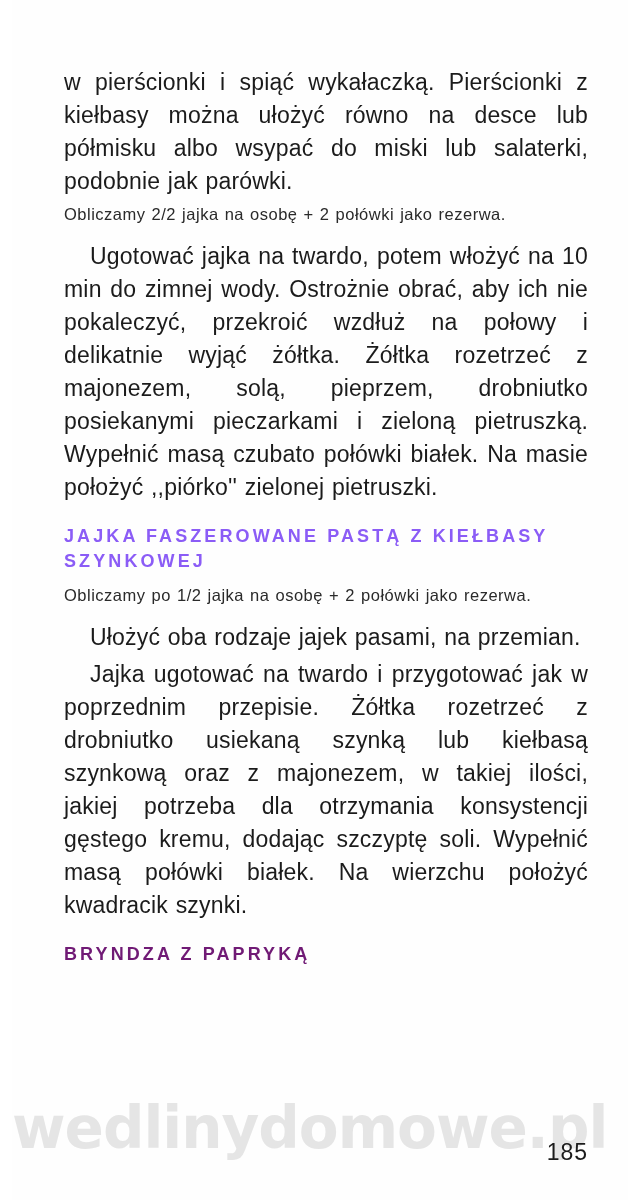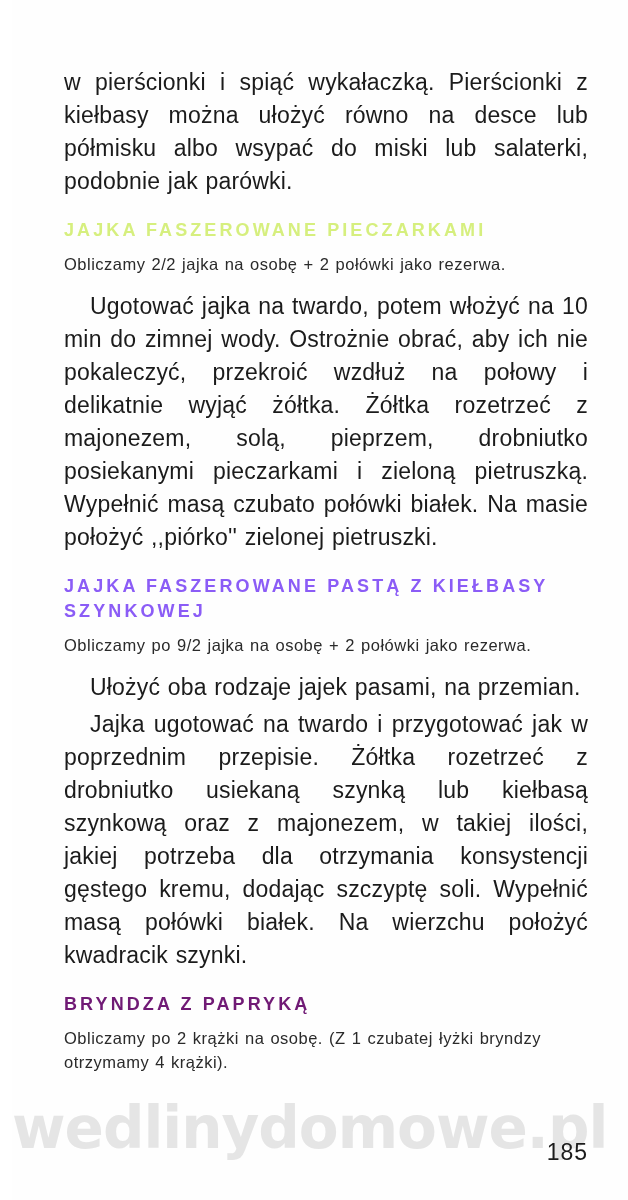--- a/index.html
+++ b/index.html
@@ -93,34 +93,32 @@
     font-family: "DejaVu Sans", sans-serif;
   }
 </style>
 </head>
 <body>
 
 <div class="page">
 
   <p class="para">w pierścionki i spiąć wykałaczką. Pierścionki z kiełbasy można ułożyć równo na desce lub półmisku albo wsypać do miski lub salaterki, podobnie jak parówki.</p>
 
-  <h2 class="heading h-green">JAJKA FASZEROWANE PIECZARKAMI</h2>
 
   <p class="note">Obliczamy 2/2 jajka na osobę + 2 połówki jako rezerwa.</p>
 
   <p class="para indent">Ugotować jajka na twardo, potem włożyć na 10 min do zimnej wody. Ostrożnie obrać, aby ich nie pokaleczyć, przekroić wzdłuż na połowy i delikatnie wyjąć żółtka. Żółtka rozetrzeć z majonezem, solą, pieprzem, drobniutko posiekanymi pieczarkami i zieloną pietruszką. Wypełnić masą czubato połówki białek. Na masie położyć ,,piórko'' zielonej pietruszki.</p>
 
   <h2 class="heading h-pale">JAJKA FASZEROWANE PASTĄ Z KIEŁBASY SZYNKOWEJ</h2>
 
-  <p class="note">Obliczamy po 9/2 jajka na osobę + 2 połówki jako rezerwa.</p>
+  <p class="note">Obliczamy po 1/2 jajka na osobę + 2 połówki jako rezerwa.</p>
 
   <p class="para indent">Ułożyć oba rodzaje jajek pasami, na przemian.</p>
 
   <p class="para indent">Jajka ugotować na twardo i przygotować jak w poprzednim przepisie. Żółtka rozetrzeć z drobniutko usiekaną szynką lub kiełbasą szynkową oraz z majonezem, w takiej ilości, jakiej potrzeba dla otrzymania konsystencji gęstego kremu, dodając szczyptę soli. Wypełnić masą połówki białek. Na wierzchu położyć kwadracik szynki.</p>
 
   <h2 class="heading h-olive">BRYNDZA Z PAPRYKĄ</h2>
 
-  <p class="note note-tight">Obliczamy po 2 krążki na osobę. (Z 1 czubatej łyżki bryndzy otrzymamy 4 krążki).</p>
 
   <div class="watermark">wedlinydomowe.pl</div>
 
   <div class="page-number">185</div>
 </div>
 
 </body></html>

